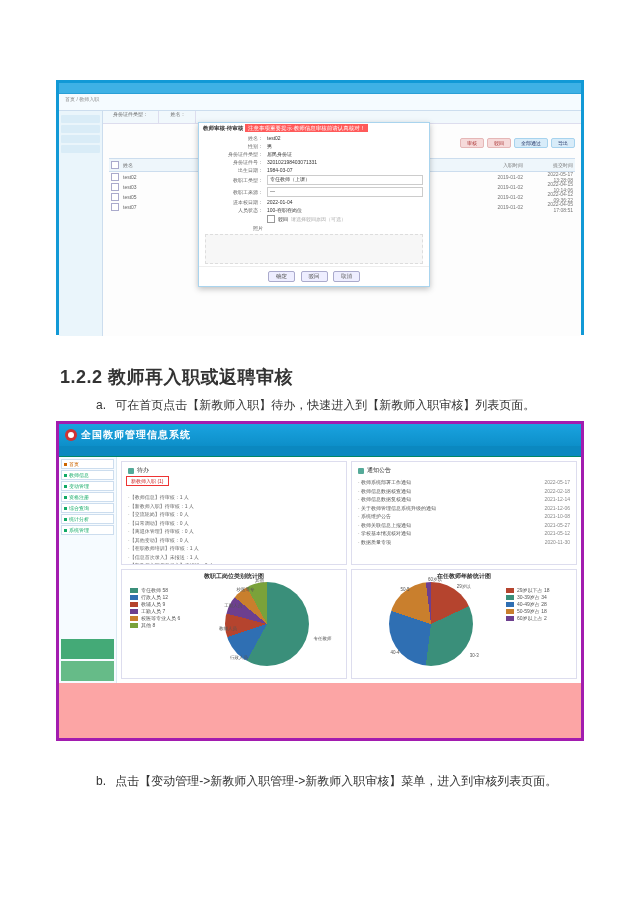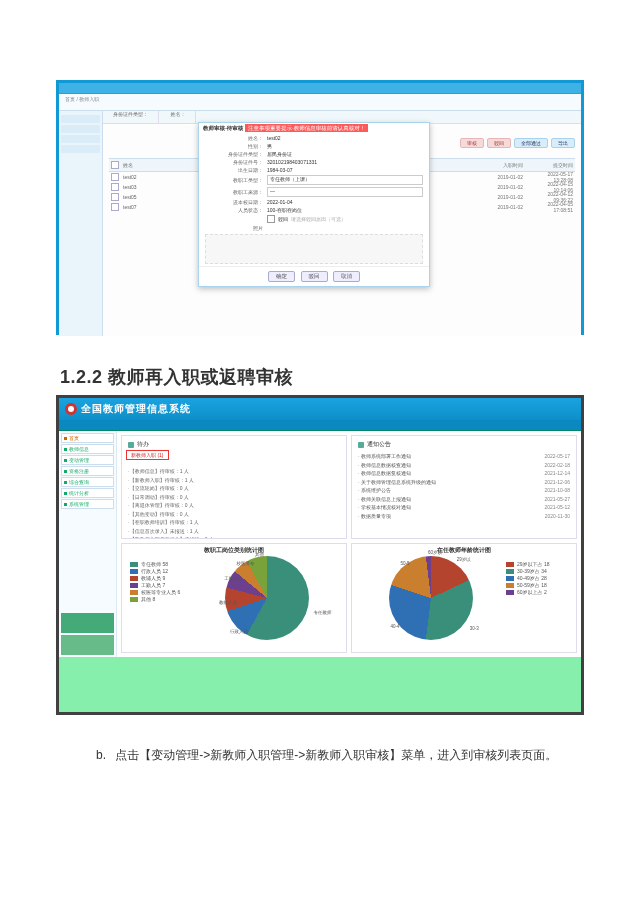--- a/index.html
+++ b/index.html
@@ -49,21 +49,21 @@
   .modal-foot .btn { display: inline-block; font-size: 5.5px; padding: 1px 7px; background: #eef; border: 1px solid #aac; border-radius: 2px; margin: 0 2px; }
 
   
   .doc-body { margin: 30px 60px 0 60px; }
   .h-section { font-size: 18px; font-weight: bold; margin: 18px 0 2px 0; letter-spacing: 0.5px; }
   .p-body { font-size: 12px; margin: 6px 0 6px 0; text-indent: 2em; line-height: 1.7; }
   .p-body.li { text-indent: 0; margin-left: 3em; }
   .p-body.li .marker { display: inline-block; width: 1.6em; }
 
   
-  .screenshot2 { border: 3px solid #404040; margin: 6px 56px 0 56px; background: #86efac; position: relative; height: 320px; box-sizing: border-box; font-size: 5px; color: #555; }
+  .screenshot2 { border: 3px solid #a21caf; margin: 6px 56px 0 56px; background: #fca5a5; position: relative; height: 320px; box-sizing: border-box; font-size: 5px; color: #555; }
   .s2-banner { height: 22px; background: linear-gradient(#1aa3e0,#0d8fc9); color: #fff; display: flex; align-items: center; padding: 0 6px; }
   .s2-banner .logo { width: 12px; height: 12px; border-radius: 50%; background: #cf3333; margin-right: 4px; position: relative; }
   .s2-banner .logo:after { content: ""; position: absolute; inset: 3px; background: #fff; border-radius: 50%; }
   .s2-banner .title { font-size: 10px; font-weight: bold; letter-spacing: 1px; }
   .s2-sub { height: 10px; background: #0b88c0; border-bottom: 1px solid #086; }
   .s2-body { display: flex; height: 226px; }
   .s2-nav { width: 58px; background: #f6fbff; border-right: 1px solid #dbe9f2; padding: 2px; box-sizing: border-box; display: flex; flex-direction: column; }
   .s2-nav .cat { font-size: 5px; color: #1a6; border: 1px solid #cde; background: #fff; margin-bottom: 1px; padding: 1px 2px; display: flex; align-items: center; gap: 2px; }
   .s2-nav .cat.orange { color: #c60; }
   .s2-nav .cat .dot { width: 3px; height: 3px; background: currentColor; }
@@ -250,20 +250,23 @@
         </div>
       </div>
     </div>
   </div>
 
   <div class="doc-body">
     <div class="h-section">
       <span>1.2.2</span>
       <span>教师再入职或返聘审核</span>
     </div>
+    <div class="p-body li">
+      <span class="marker">a.</span><span>可在首页点击【新教师入职】待办，快速进入到【新教师入职审核】列表页面。</span>
+    </div>
   </div>
 
   <div class="screenshot2">
     <div class="s2-banner">
       <div class="logo"></div>
       <div class="title">全国教师管理信息系统</div>
     </div>
     <div class="s2-sub"></div>
     <div class="s2-body">
       <div class="s2-nav">

